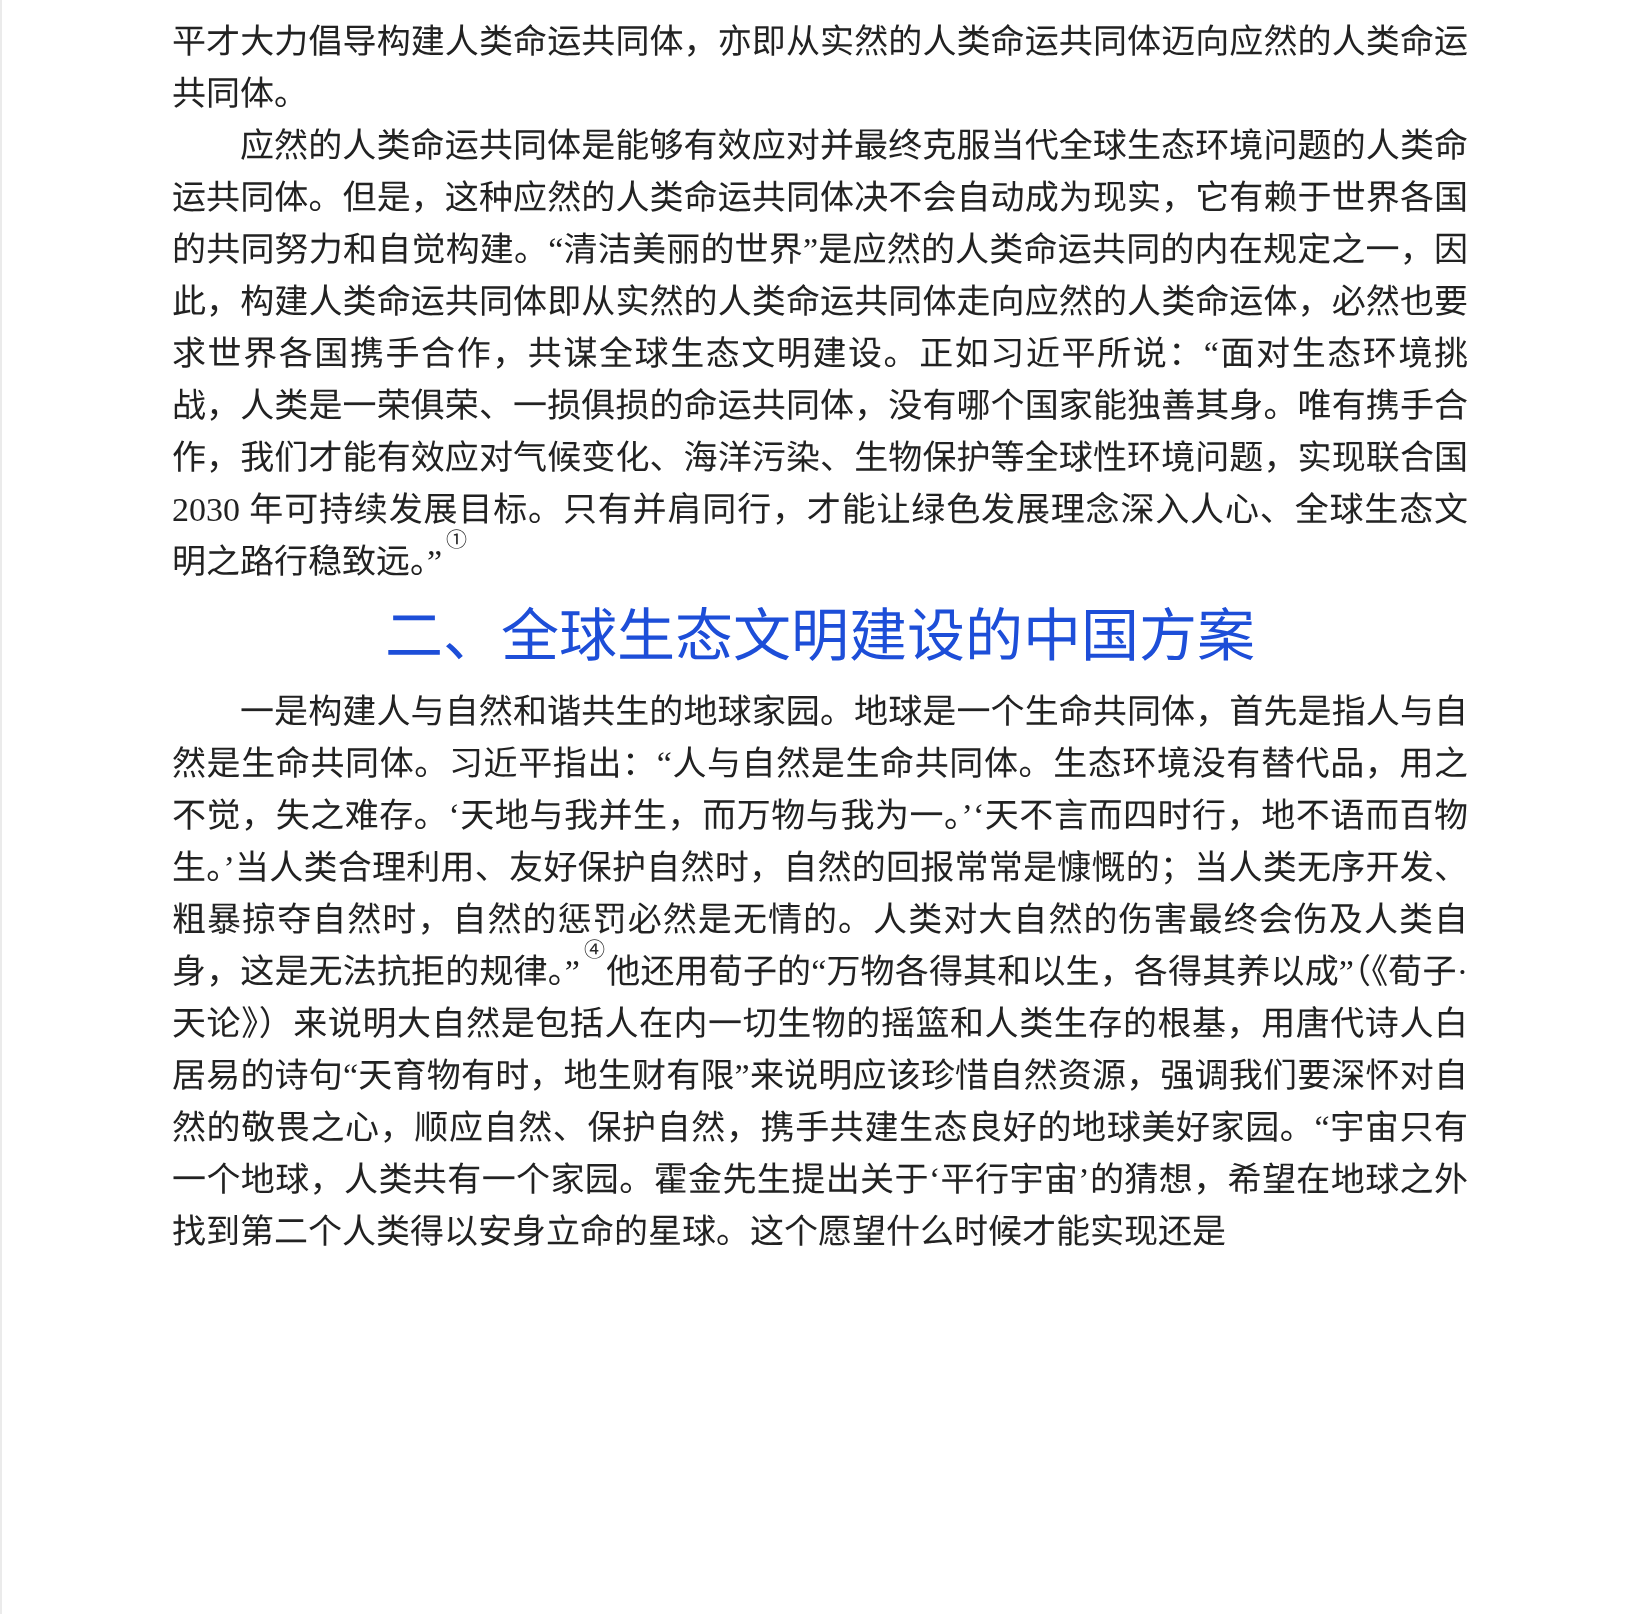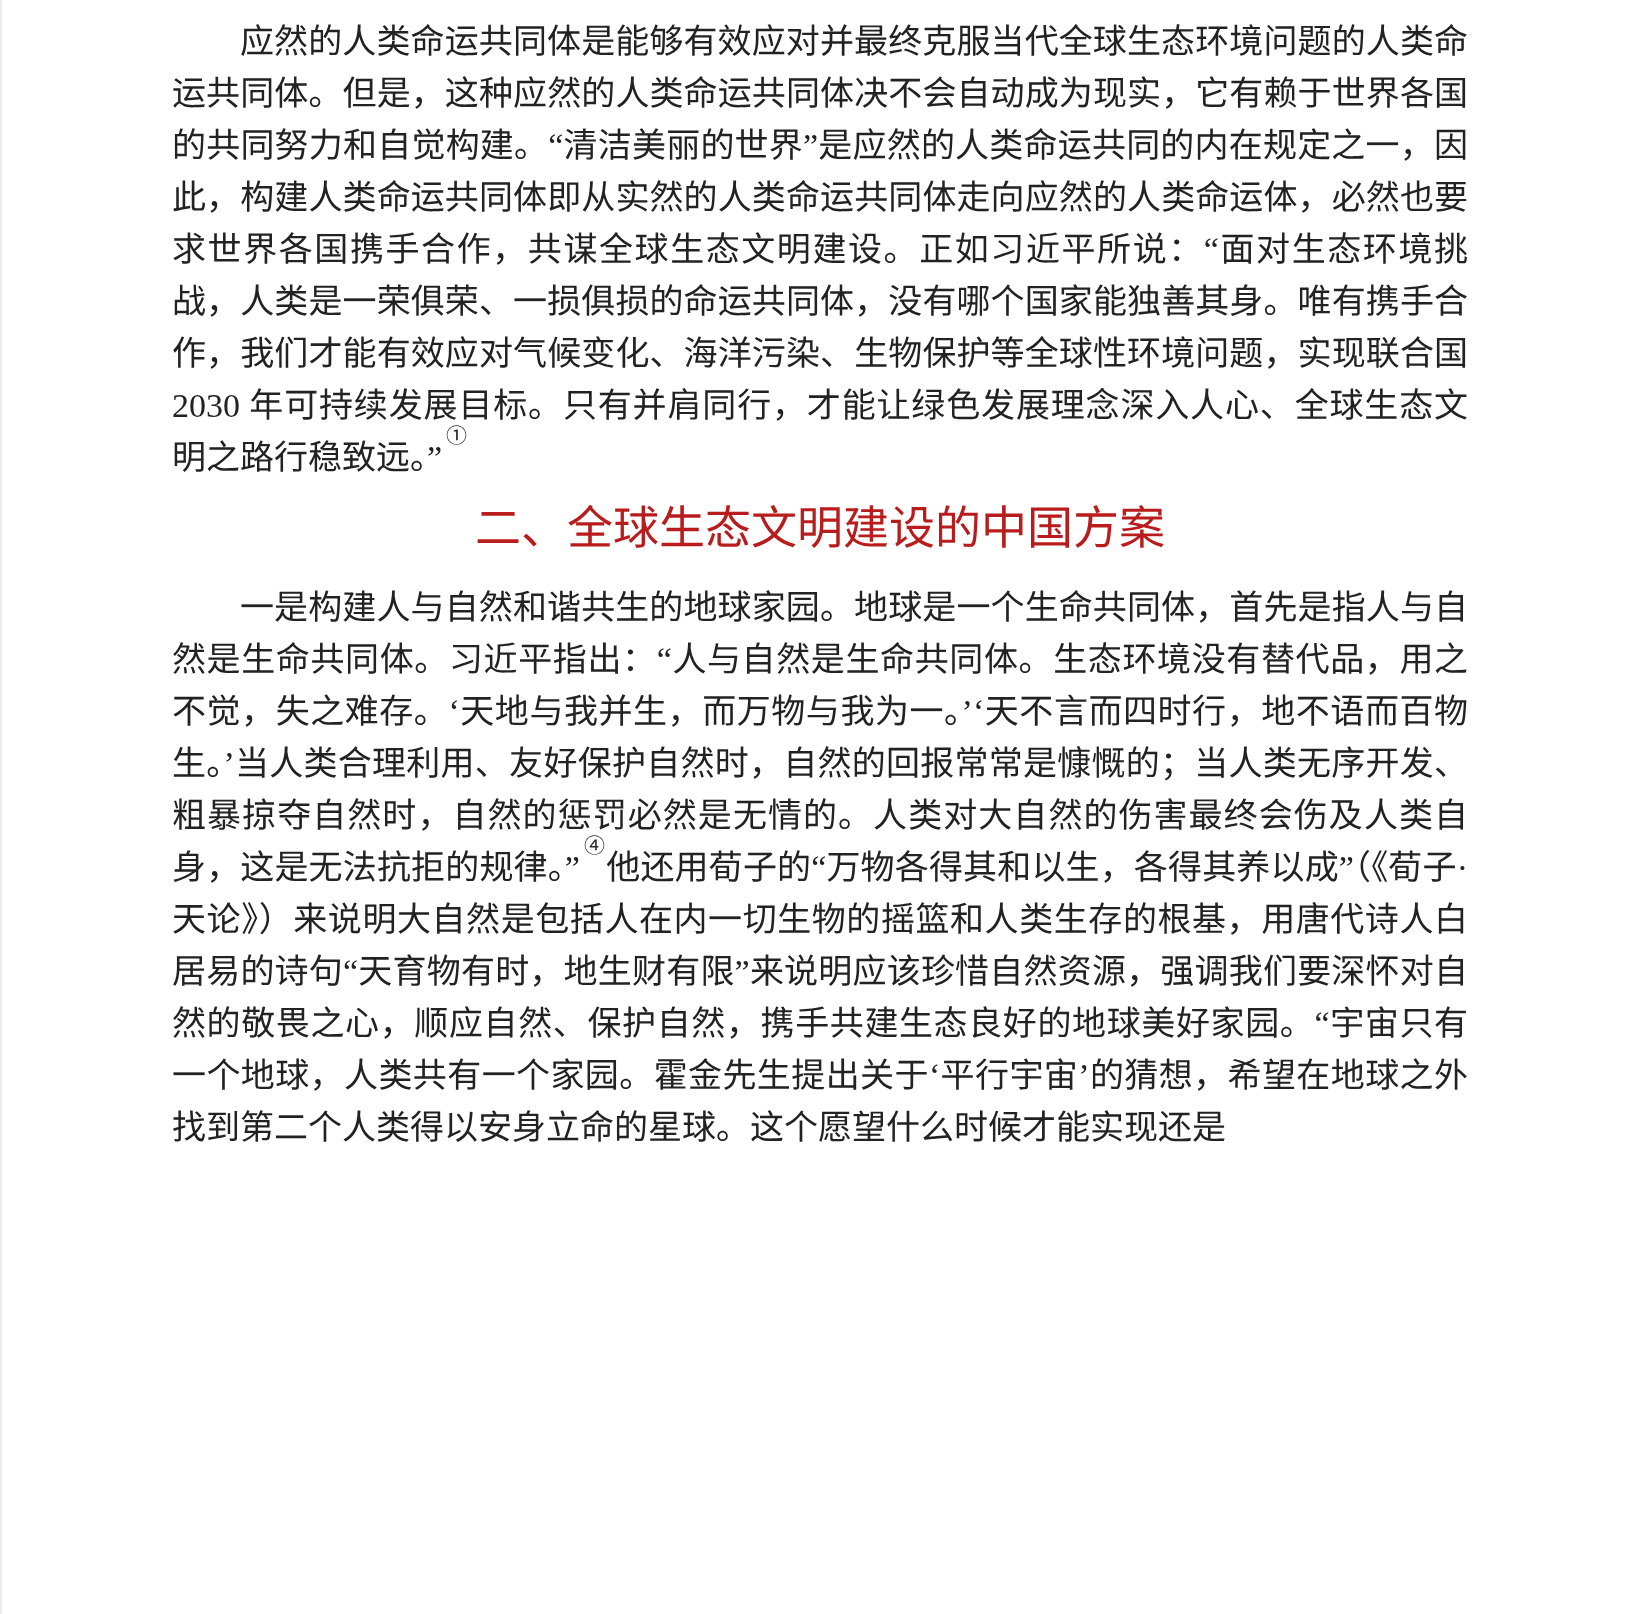--- a/index.html
+++ b/index.html
@@ -35,45 +35,46 @@
     text-align: justify;
   }
   .para {
     margin: 0;
     padding: 0;
   }
   .para.indent {
     text-indent: 2em;
   }
   .section-heading {
-    font-family: Liberation Mono, monospace;
-    font-size: 46px;
+    font-family: Liberation Sans, sans-serif;
+    font-size: 58px;
     line-height: 56px;
     font-weight: 400;
     text-align: center;
-    color: #b91c1c;
+    color: #1d4ed8;
     margin: 20px 0 22px 0;
   }
   .fnref {
     font-size: 21px;
     line-height: 0;
     position: relative;
     top: -14px;
     margin-left: 4px;
     margin-right: 1px;
     color: #2a2a2a;
   }
 </style>
 </head>
 <body>
 
 <div class="page">
   <div class="scan-edge"></div>
   <main class="text-column">
     <div id="paras-before">
+        <p class="para">平才大力倡导构建人类命运共同体，亦即从实然的人类命运共同体迈向应然的人类命运共同体。</p>
         <p class="para indent">应然的人类命运共同体是能够有效应对并最终克服当代全球生态环境问题的人类命运共同体。但是，这种应然的人类命运共同体决不会自动成为现实，它有赖于世界各国的共同努力和自觉构建。“清洁美丽的世界”是应然的人类命运共同的内在规定之一，因此，构建人类命运共同体即从实然的人类命运共同体走向应然的人类命运体，必然也要求世界各国携手合作，共谋全球生态文明建设。正如习近平所说：“面对生态环境挑战，人类是一荣俱荣、一损俱损的命运共同体，没有哪个国家能独善其身。唯有携手合作，我们才能有效应对气候变化、海洋污染、生物保护等全球性环境问题，实现联合国 2030 年可持续发展目标。只有并肩同行，才能让绿色发展理念深入人心、全球生态文明之路行稳致远。”<sup class="fnref">①</sup></p>
       </div>
     <h2 class="section-heading">二、全球生态文明建设的中国方案</h2>
     <div id="paras-after">
         <p class="para indent">一是构建人与自然和谐共生的地球家园。地球是一个生命共同体，首先是指人与自然是生命共同体。习近平指出：“人与自然是生命共同体。生态环境没有替代品，用之不觉，失之难存。‘天地与我并生，而万物与我为一。’‘天不言而四时行，地不语而百物生。’当人类合理利用、友好保护自然时，自然的回报常常是慷慨的；当人类无序开发、粗暴掠夺自然时，自然的惩罚必然是无情的。人类对大自然的伤害最终会伤及人类自身，这是无法抗拒的规律。”<sup class="fnref">④</sup>他还用荀子的“万物各得其和以生，各得其养以成”（《荀子·天论》）来说明大自然是包括人在内一切生物的摇篮和人类生存的根基，用唐代诗人白居易的诗句“天育物有时，地生财有限”来说明应该珍惜自然资源，强调我们要深怀对自然的敬畏之心，顺应自然、保护自然，携手共建生态良好的地球美好家园。“宇宙只有一个地球，人类共有一个家园。霍金先生提出关于‘平行宇宙’的猜想，希望在地球之外找到第二个人类得以安身立命的星球。这个愿望什么时候才能实现还是</p>
       </div>
   </main>
 </div>
 
 </body></html>

